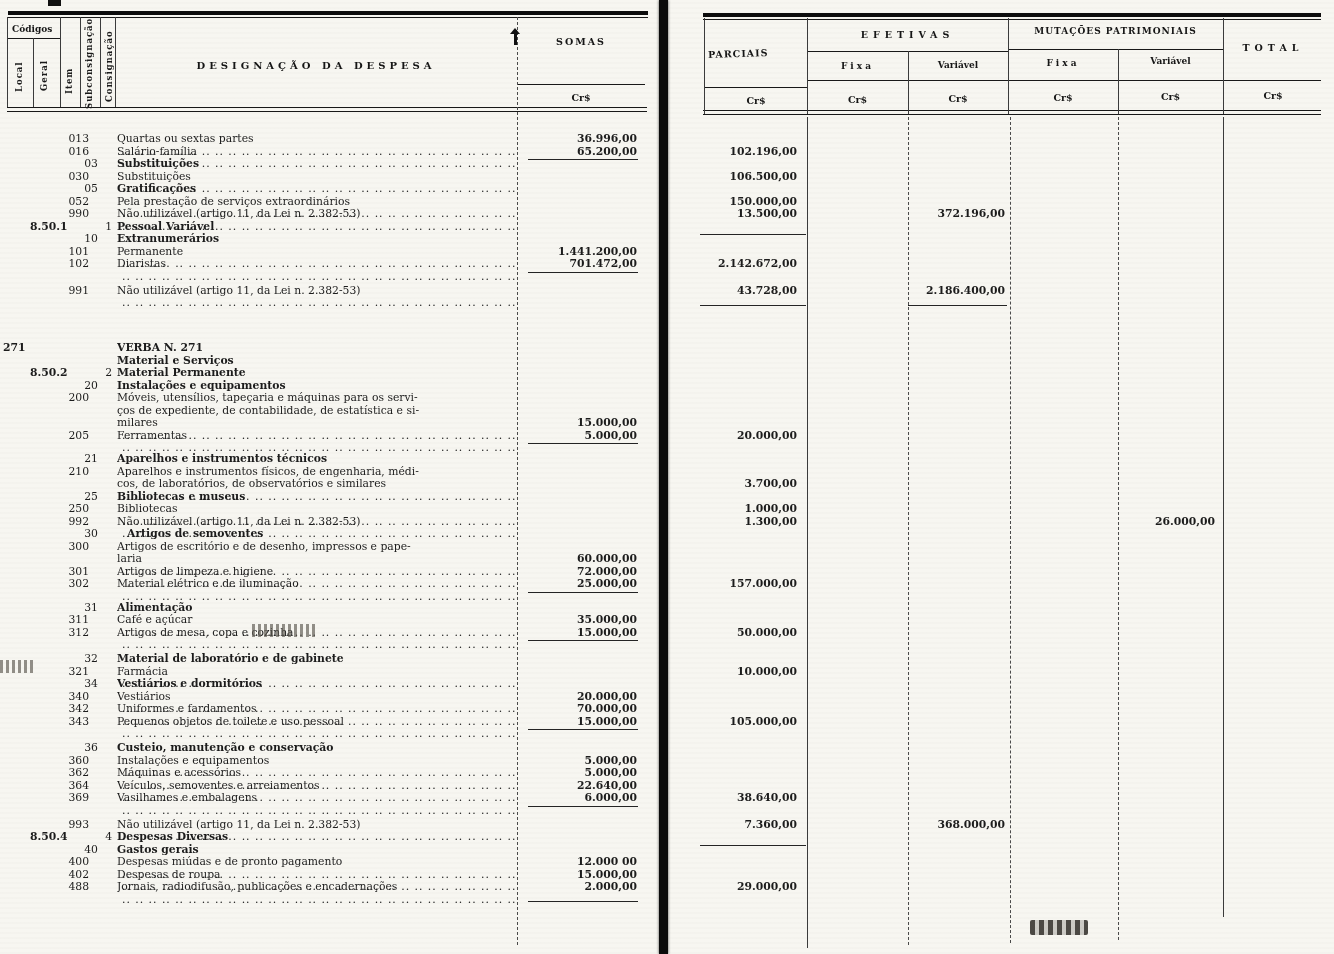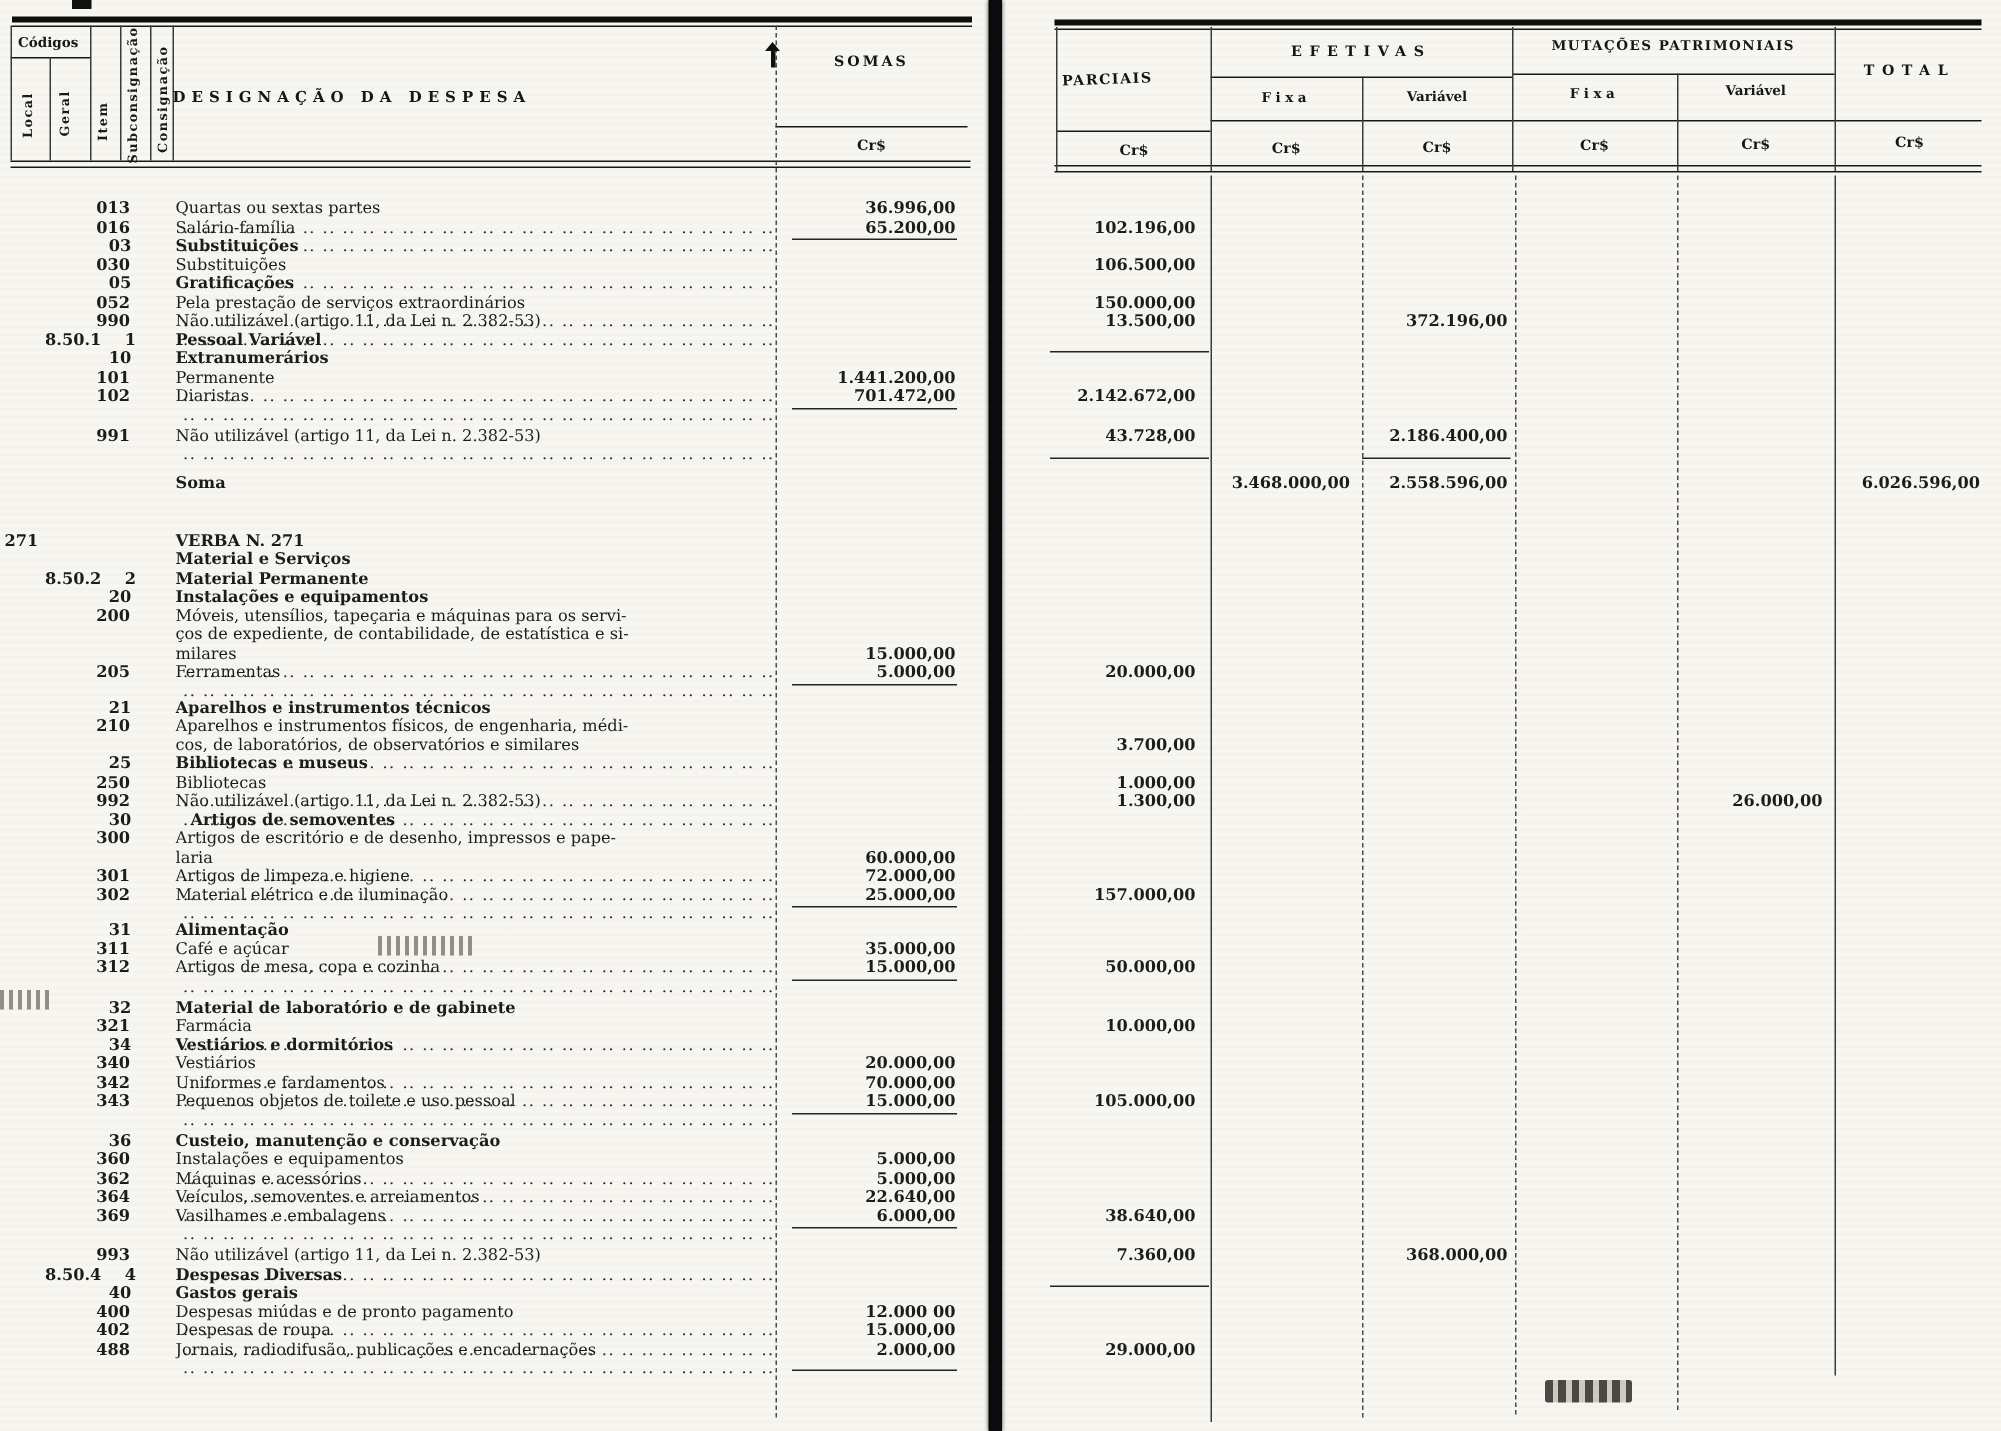--- a/index.html
+++ b/index.html
@@ -16,21 +16,21 @@
   .vert{position:absolute;writing-mode:vertical-rl;transform:rotate(180deg);
         font-size:8.5px;font-weight:700;letter-spacing:1px;color:#1a1a1a;
         display:flex;align-items:center;justify-content:center;}
   
   #rows{position:absolute;left:0;top:133px;width:1334px;}
   .r{position:relative;height:12.5px;font-size:10.8px;line-height:12.5px;}
   .r.b{font-weight:700;}
   .r span{position:absolute;display:block;}
   .c1{left:0;width:62px;padding-left:30px;box-sizing:border-box;font-weight:700;}
   .c1.verba{padding-left:3px;}
-  .cn{left:62px;width:50px;text-align:center;box-sizing:border-box;font-weight:700;}
+  .cn{left:62px;width:50px;text-align:right;box-sizing:border-box;font-weight:400;}
   .len3{padding-right:23px;}
   .len2{padding-right:14px;}
   .len1{padding-right:0;}
   .lbl{left:117px;width:398px;display:flex;overflow:hidden;}
   .lbl.ind{padding-left:10px;}
   .lbl.ral{justify-content:flex-end;padding-right:4px;}
   .lbl .t{position:static;white-space:nowrap;}
   .lbl .leader{position:static;flex:1;overflow:hidden;white-space:nowrap;padding-left:5px;color:#262626;letter-spacing:1px;}
   .v{text-align:right;font-weight:700;white-space:nowrap;}
   .v.soma   {left:519px;width:118px;}
@@ -74,21 +74,21 @@
   <div class="vl" style="left:115px;top:17px;height:90px;"></div>
   <div class="vl dash" style="left:517px;top:17px;height:928px;"></div>
   <div class="dagger"></div>
 
   <div class="ht" style="left:12px;top:24px;font-size:9px;">Códigos</div>
   <div class="vert" style="left:14px;top:48px;height:57px;">Local</div>
   <div class="vert" style="left:39px;top:46px;height:59px;">Geral</div>
   <div class="vert" style="left:64px;top:56px;height:49px;">Item</div>
   <div class="vert" style="left:84px;top:21px;height:84px;">Subconsignação</div>
   <div class="vert" style="left:104px;top:27px;height:78px;">Consignação</div>
-  <div class="ht" style="left:115px;top:60px;width:402px;letter-spacing:4px;font-size:10px;">DESIGNAÇÃO DA DESPESA</div>
+  <div class="ht" style="left:115px;top:60px;width:402px;text-align:center;letter-spacing:4px;font-size:10px;">DESIGNAÇÃO DA DESPESA</div>
   <div class="ht" style="left:517px;top:36px;width:128px;text-align:center;letter-spacing:2px;font-size:9.5px;">SOMAS</div>
   <div class="ht" style="left:517px;top:92px;width:128px;text-align:center;font-size:9.5px;">Cr$</div>
 
   <div class="hl thick" style="left:703px;top:13px;width:618px;"></div>
   <div class="hl" style="left:703px;top:18.5px;width:618px;"></div>
   <div class="hl" style="left:807px;top:51px;width:201px;"></div>
   <div class="hl" style="left:1008px;top:49px;width:215px;"></div>
   <div class="hl" style="left:807px;top:80px;width:514px;"></div>
   <div class="hl" style="left:704px;top:87px;width:103px;"></div>
   <div class="hl" style="left:703px;top:110px;width:618px;"></div>
@@ -220,28 +220,20 @@
           <span class="leader">..  ..  ..  ..  ..  ..  ..  ..  ..  ..  ..  ..  ..  ..  ..  ..  ..  ..  ..  ..  ..  ..  ..  ..  ..  ..  ..  ..  ..  ..</span>
         </span>
         <span class="v parc">43.728,00</span>
         <span class="v efvar">2.186.400,00</span>
       </div>
       <div class="r" style="height: 7px;"></div>
       <div class="r" style="height: 12px;">
         <span class="rule rl-parc"></span>
         <span class="rule rl-efvar"></span>
       </div>
-      <div class="r b">
-        <span class="lbl ral">
-          <span class="t">Soma</span>
-        </span>
-        <span class="v effixa">3.468.000,00</span>
-        <span class="v efvar">2.558.596,00</span>
-        <span class="v total">6.026.596,00</span>
-      </div>
       <div class="r" style="height: 26px;"></div>
       <div class="r b">
         <span class="c1 verba">271</span>
         <span class="lbl">
           <span class="t">VERBA N. 271</span>
         </span>
       </div>
       <div class="r b">
         <span class="lbl">
           <span class="t">Material e Serviços</span>

